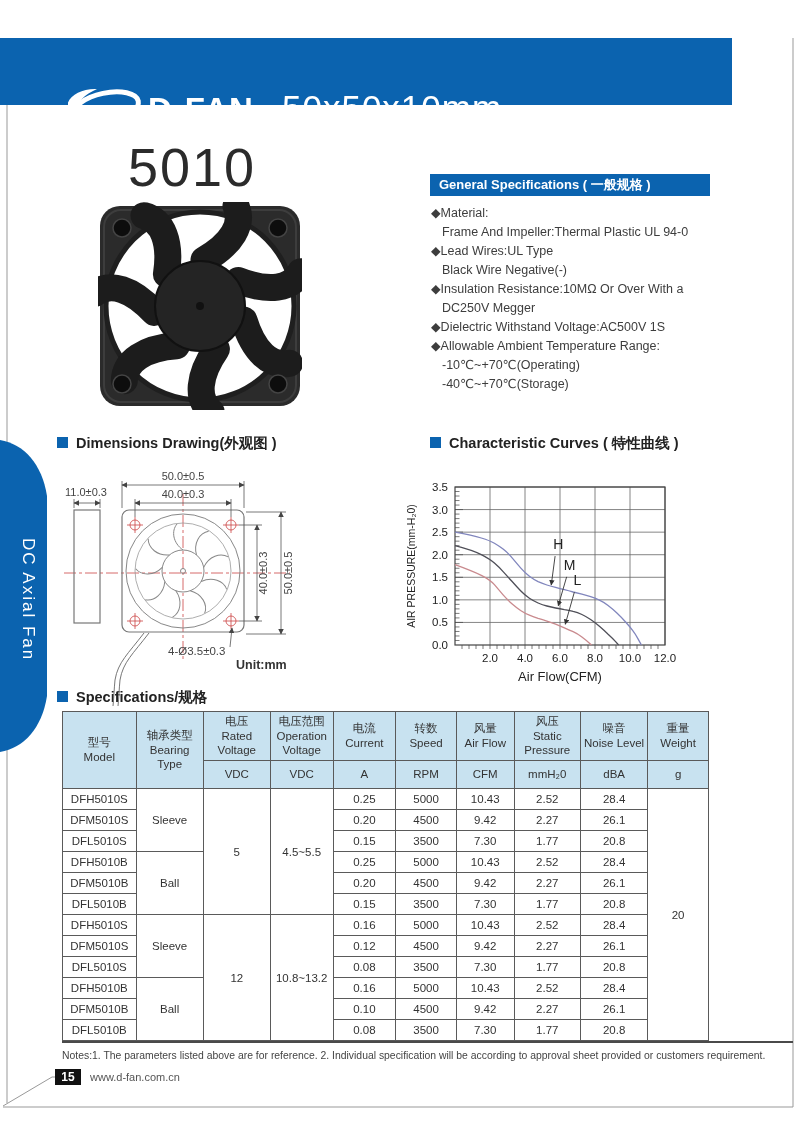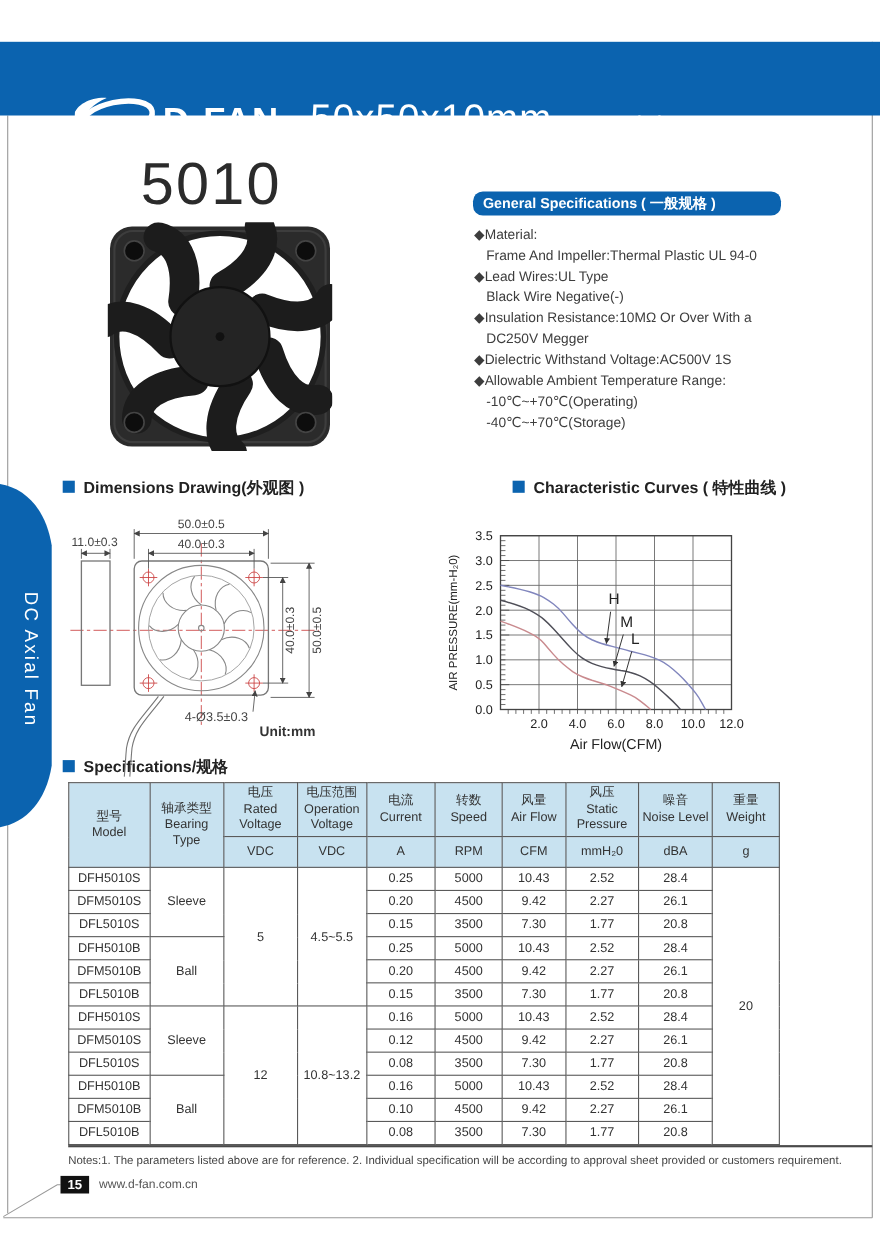--- a/index.html
+++ b/index.html
@@ -1,41 +1,41 @@
 <!DOCTYPE html>
 <html style="--brand: #0b63af; --thbg: #c8e2f0;"><head>
 <meta charset="utf-8">
 <style>
   html,body{margin:0;padding:0;background:#fff;}
   .page{position:relative;width:800px;height:1131px;background:#fff;overflow:hidden;
         font-family:"Liberation Sans","DejaVu Sans",sans-serif;color:#333;}
   :root{--brand:#0b63af;--thbg:#c8e2f0;}
   svg text{font-family:"Liberation Sans","DejaVu Sans",sans-serif;}
 
-  .topbar{position:absolute;left:0;top:38px;width:800px;height:67px;background:var(--brand);}
+  .topbar{position:absolute;left:0;top:38px;width:732px;height:67px;background:var(--brand);}
   .logo-svg{position:absolute;left:68px;top:45px;}
   .size-title{position:absolute;left:282px;top:50px;font-size:35px;color:#fff;letter-spacing:1px;text-align:right;}
   .type-title{position:absolute;left:514px;top:63px;font-size:22px;color:#fff;letter-spacing:.5px;}
 
   .model-no{position:absolute;left:128px;top:136px;font-size:54px;color:#2b2b2b;letter-spacing:2px;}
 
   .side-tab{position:absolute;left:0;top:430px;}
   .side-tab-label{position:absolute;left:18px;top:538px;writing-mode:vertical-rl;
                   color:#fff;font-size:17px;letter-spacing:2px;}
 
   .gs-bar{position:absolute;left:430px;top:174px;width:280px;height:22px;background:var(--brand);
-          color:#fff;font-size:13px;font-weight:600;line-height:22px;padding-left:9px;box-sizing:border-box;border-radius:9px;}
+          color:#fff;font-size:13px;font-weight:600;line-height:22px;padding-left:9px;box-sizing:border-box;}
   .gs-list{position:absolute;left:431px;top:204px;width:330px;}
   .gs-line{font-size:12.5px;color:#3d3d3d;line-height:19px;white-space:nowrap;}
   .gs-line.indent{padding-left:11px;}
 
   .sec-title{position:absolute;font-size:14.5px;font-weight:600;color:#222;white-space:nowrap;}
   .sec-title .sq{display:inline-block;width:11px;height:11px;background:var(--brand);margin-right:8px;}
   .t-dims{left:57px;top:434px;}
-  .t-curves{left:430px;top:434px;margin-left:36px;}
+  .t-curves{left:430px;top:434px;}
   .t-specs{left:57px;top:688px;}
 
   .spec-table{position:absolute;left:62px;top:711px;width:647px;border-collapse:collapse;
               table-layout:fixed;}
   .spec-table th,.spec-table td{border:1px solid #5a5a5a;text-align:center;font-weight:normal;
               font-size:11.5px;color:#333;padding:1px 2px;}
   .spec-table thead th{background:var(--thbg);white-space:pre-line;line-height:1.3;}
   .spec-table thead tr.r1 th{height:46px;}
   .spec-table thead tr.r2 th{height:25px;}
   .spec-table tbody td{height:18px;background:#fff;}

